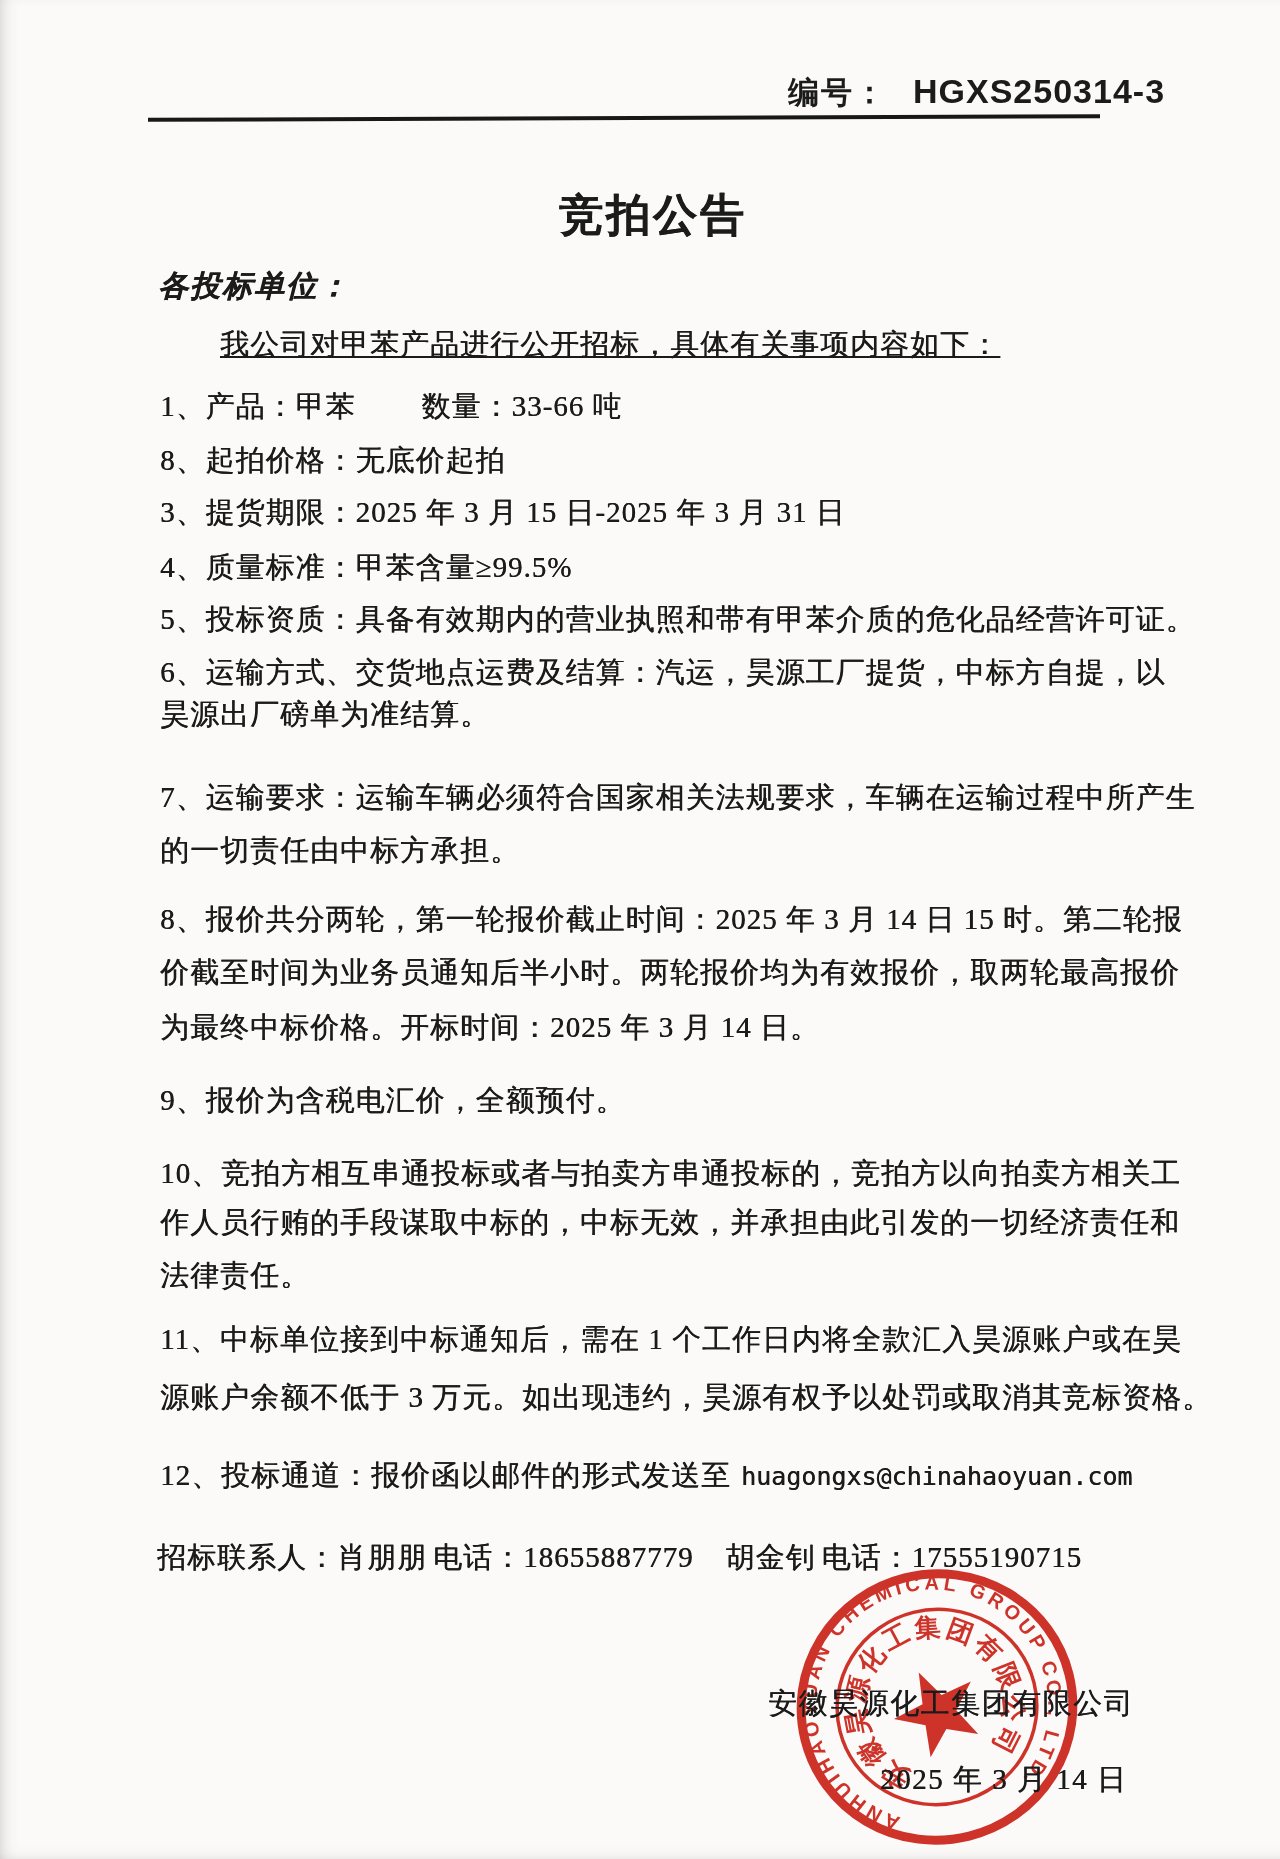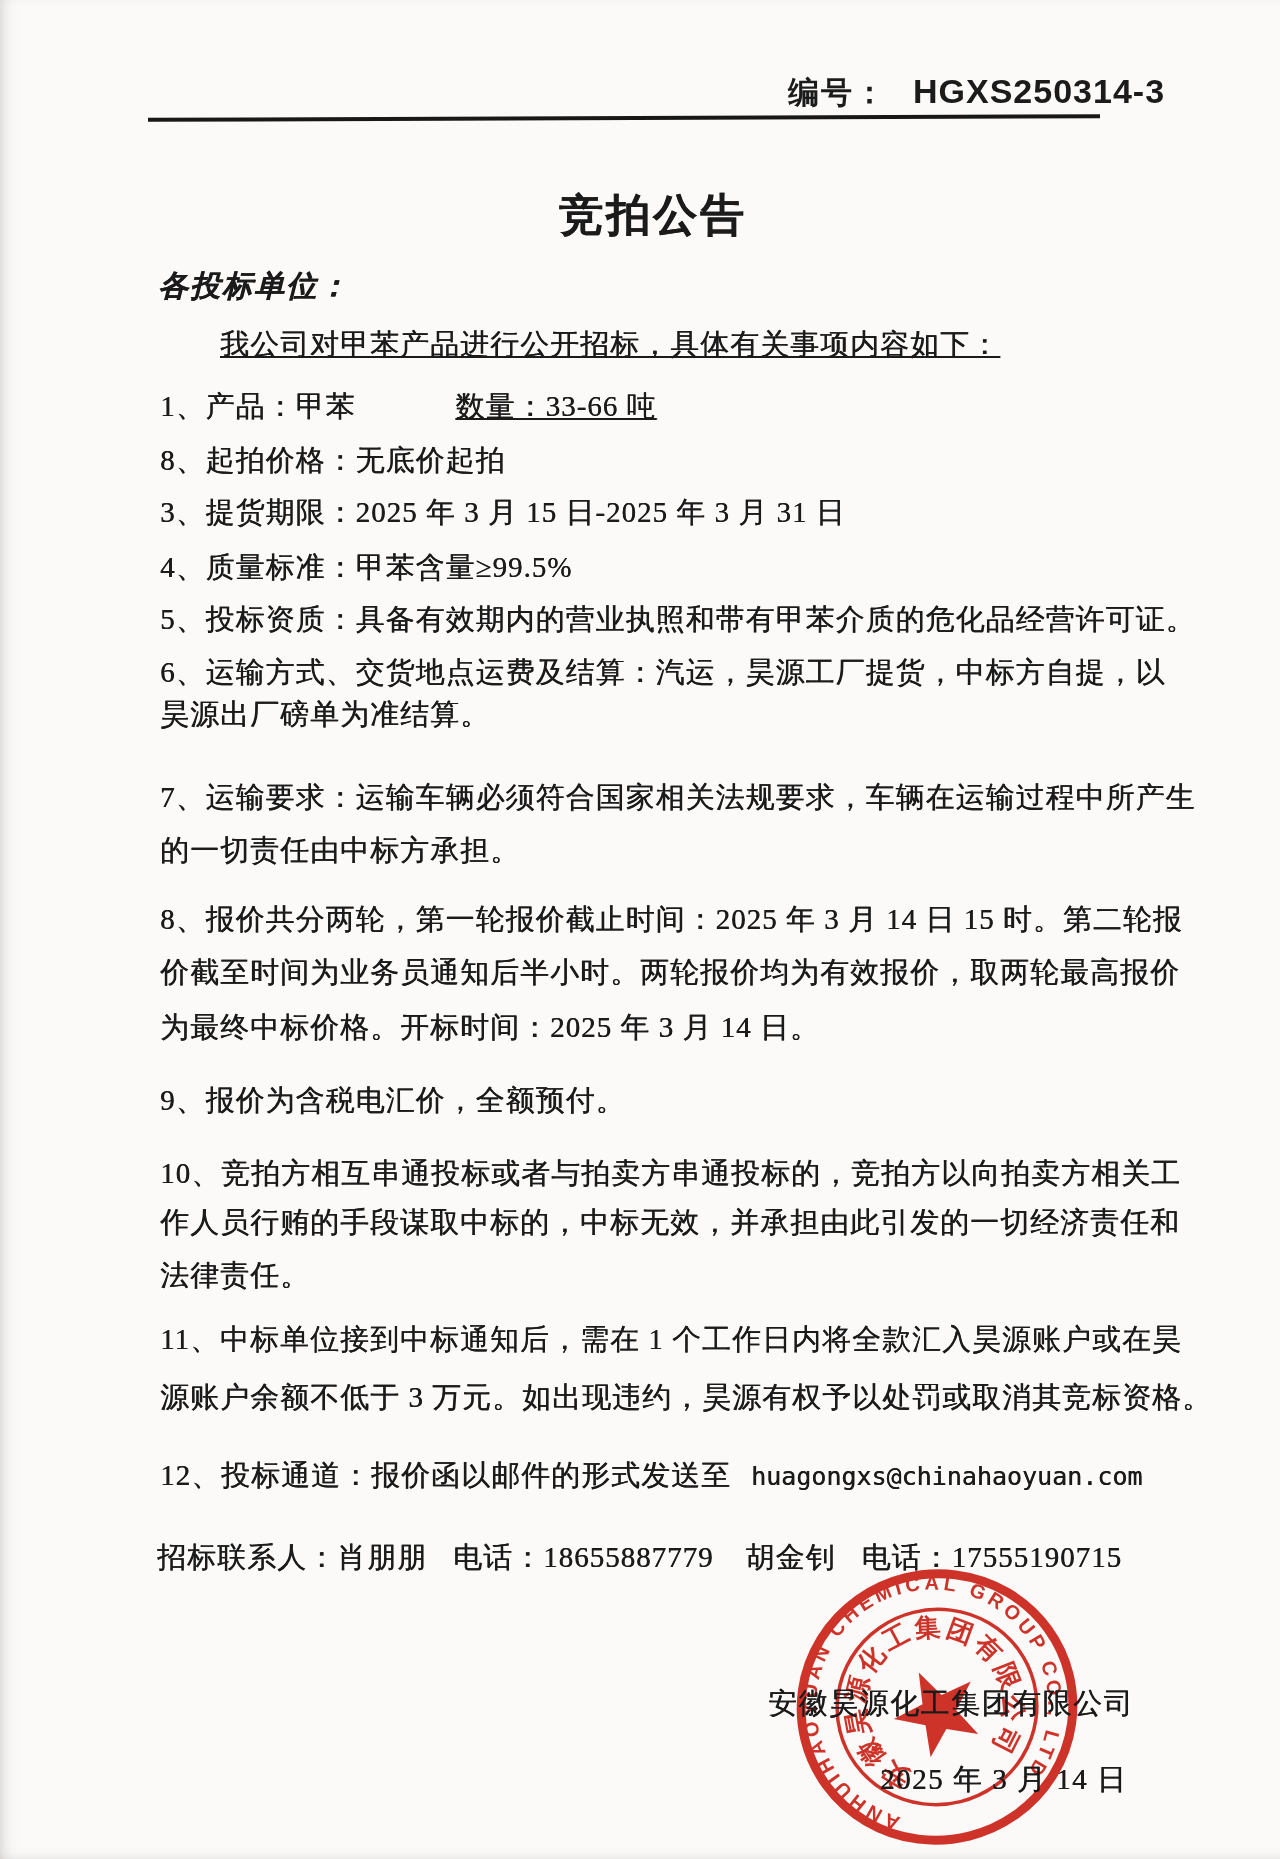--- a/index.html
+++ b/index.html
@@ -40,27 +40,27 @@
     text-align:center;font-size:44px;font-weight:700;
     letter-spacing:3px;text-shadow:.5px 0 0 currentColor;
   }
   .salutation{
     position:absolute;top:266px;left:158px;
     font-size:30px;font-weight:700;letter-spacing:2px;
     text-shadow:.5px 0 0 currentColor;
     font-style:italic;
   }
   .indent{left:220px;text-decoration:underline;}
-  .gap2{margin-left:100px;text-decoration:underline;}
+  .gap2{margin-left:66px;}
   .mono{
     font-family:"DejaVu Sans Mono","Liberation Mono",monospace;
-    font-size:25px;letter-spacing:0;margin-left:20px;
+    font-size:25px;letter-spacing:0;margin-left:10px;
   }
   .contact-gap{margin-left:32px;}
-  .sp-m{margin-left:26px;}
+  .sp-m{margin-left:6px;}
   .seal{position:absolute;left:786px;top:1556px;width:302px;height:302px;opacity:.93;mix-blend-mode:multiply;}
   .sig{position:absolute;white-space:nowrap;font-size:29px;letter-spacing:1.5px;text-shadow:.4px 0 0 currentColor;}
 </style>
 </head>
 <body>
 
 <div class="page">
 
   <div class="hdr">
     <span>编号：</span><span class="num">HGXS250314-3</span>

